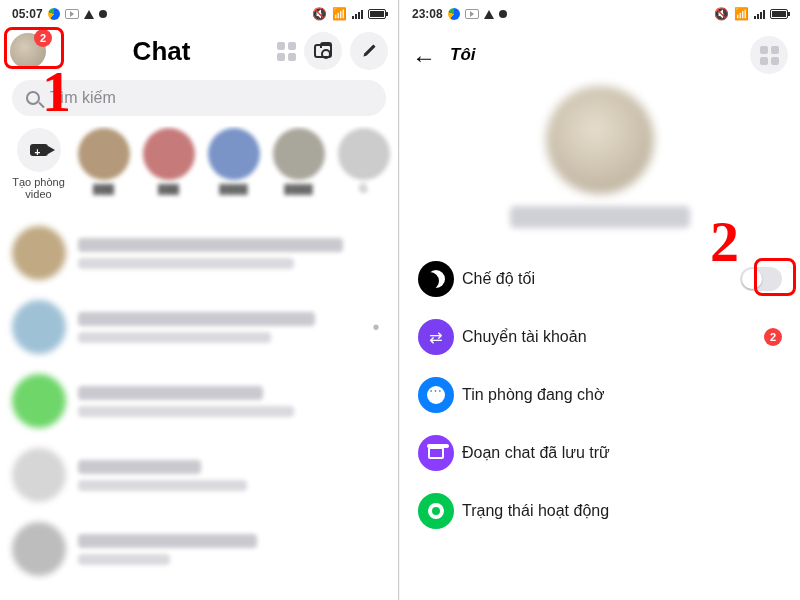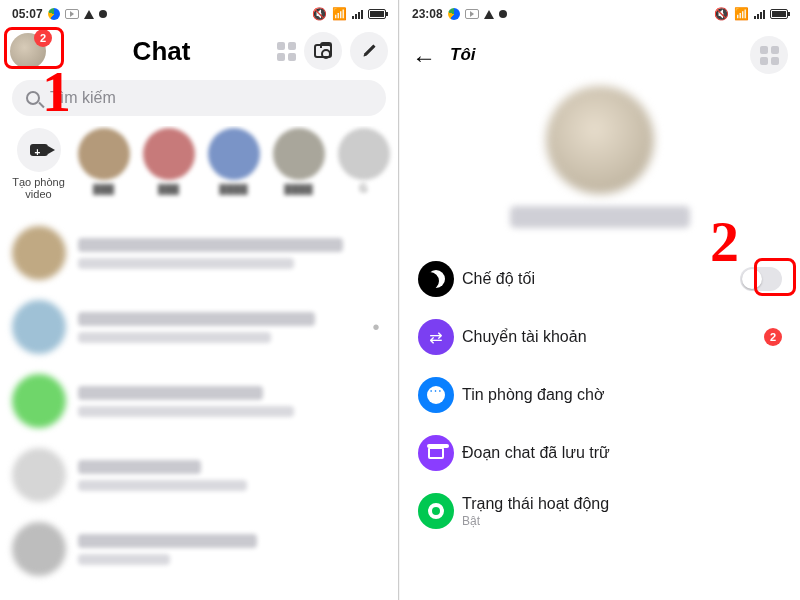--- a/index.html
+++ b/index.html
@@ -279,21 +279,20 @@
       <div class="slabel">Đoạn chat đã lưu trữ</div>
     </div>
 
 
     <div class="srow">
       <div class="sic ic-active">
           <div class="ring"></div>
         </div>
       <div>
         <div class="slabel">Trạng thái hoạt động</div>
-        <div class="sub">Bật</div>
       </div>
     </div>
   </div>
 </div>
 
 <div class="ann-box" style="left:4px;top:27px;width:60px;height:42px;"></div>
 <div class="ann-num" style="left:42px;top:58px;">1</div>
 <div class="ann-box" style="left:754px;top:258px;width:42px;height:38px;"></div>
 <div class="ann-num" style="left:710px;top:208px;">2</div>
 

